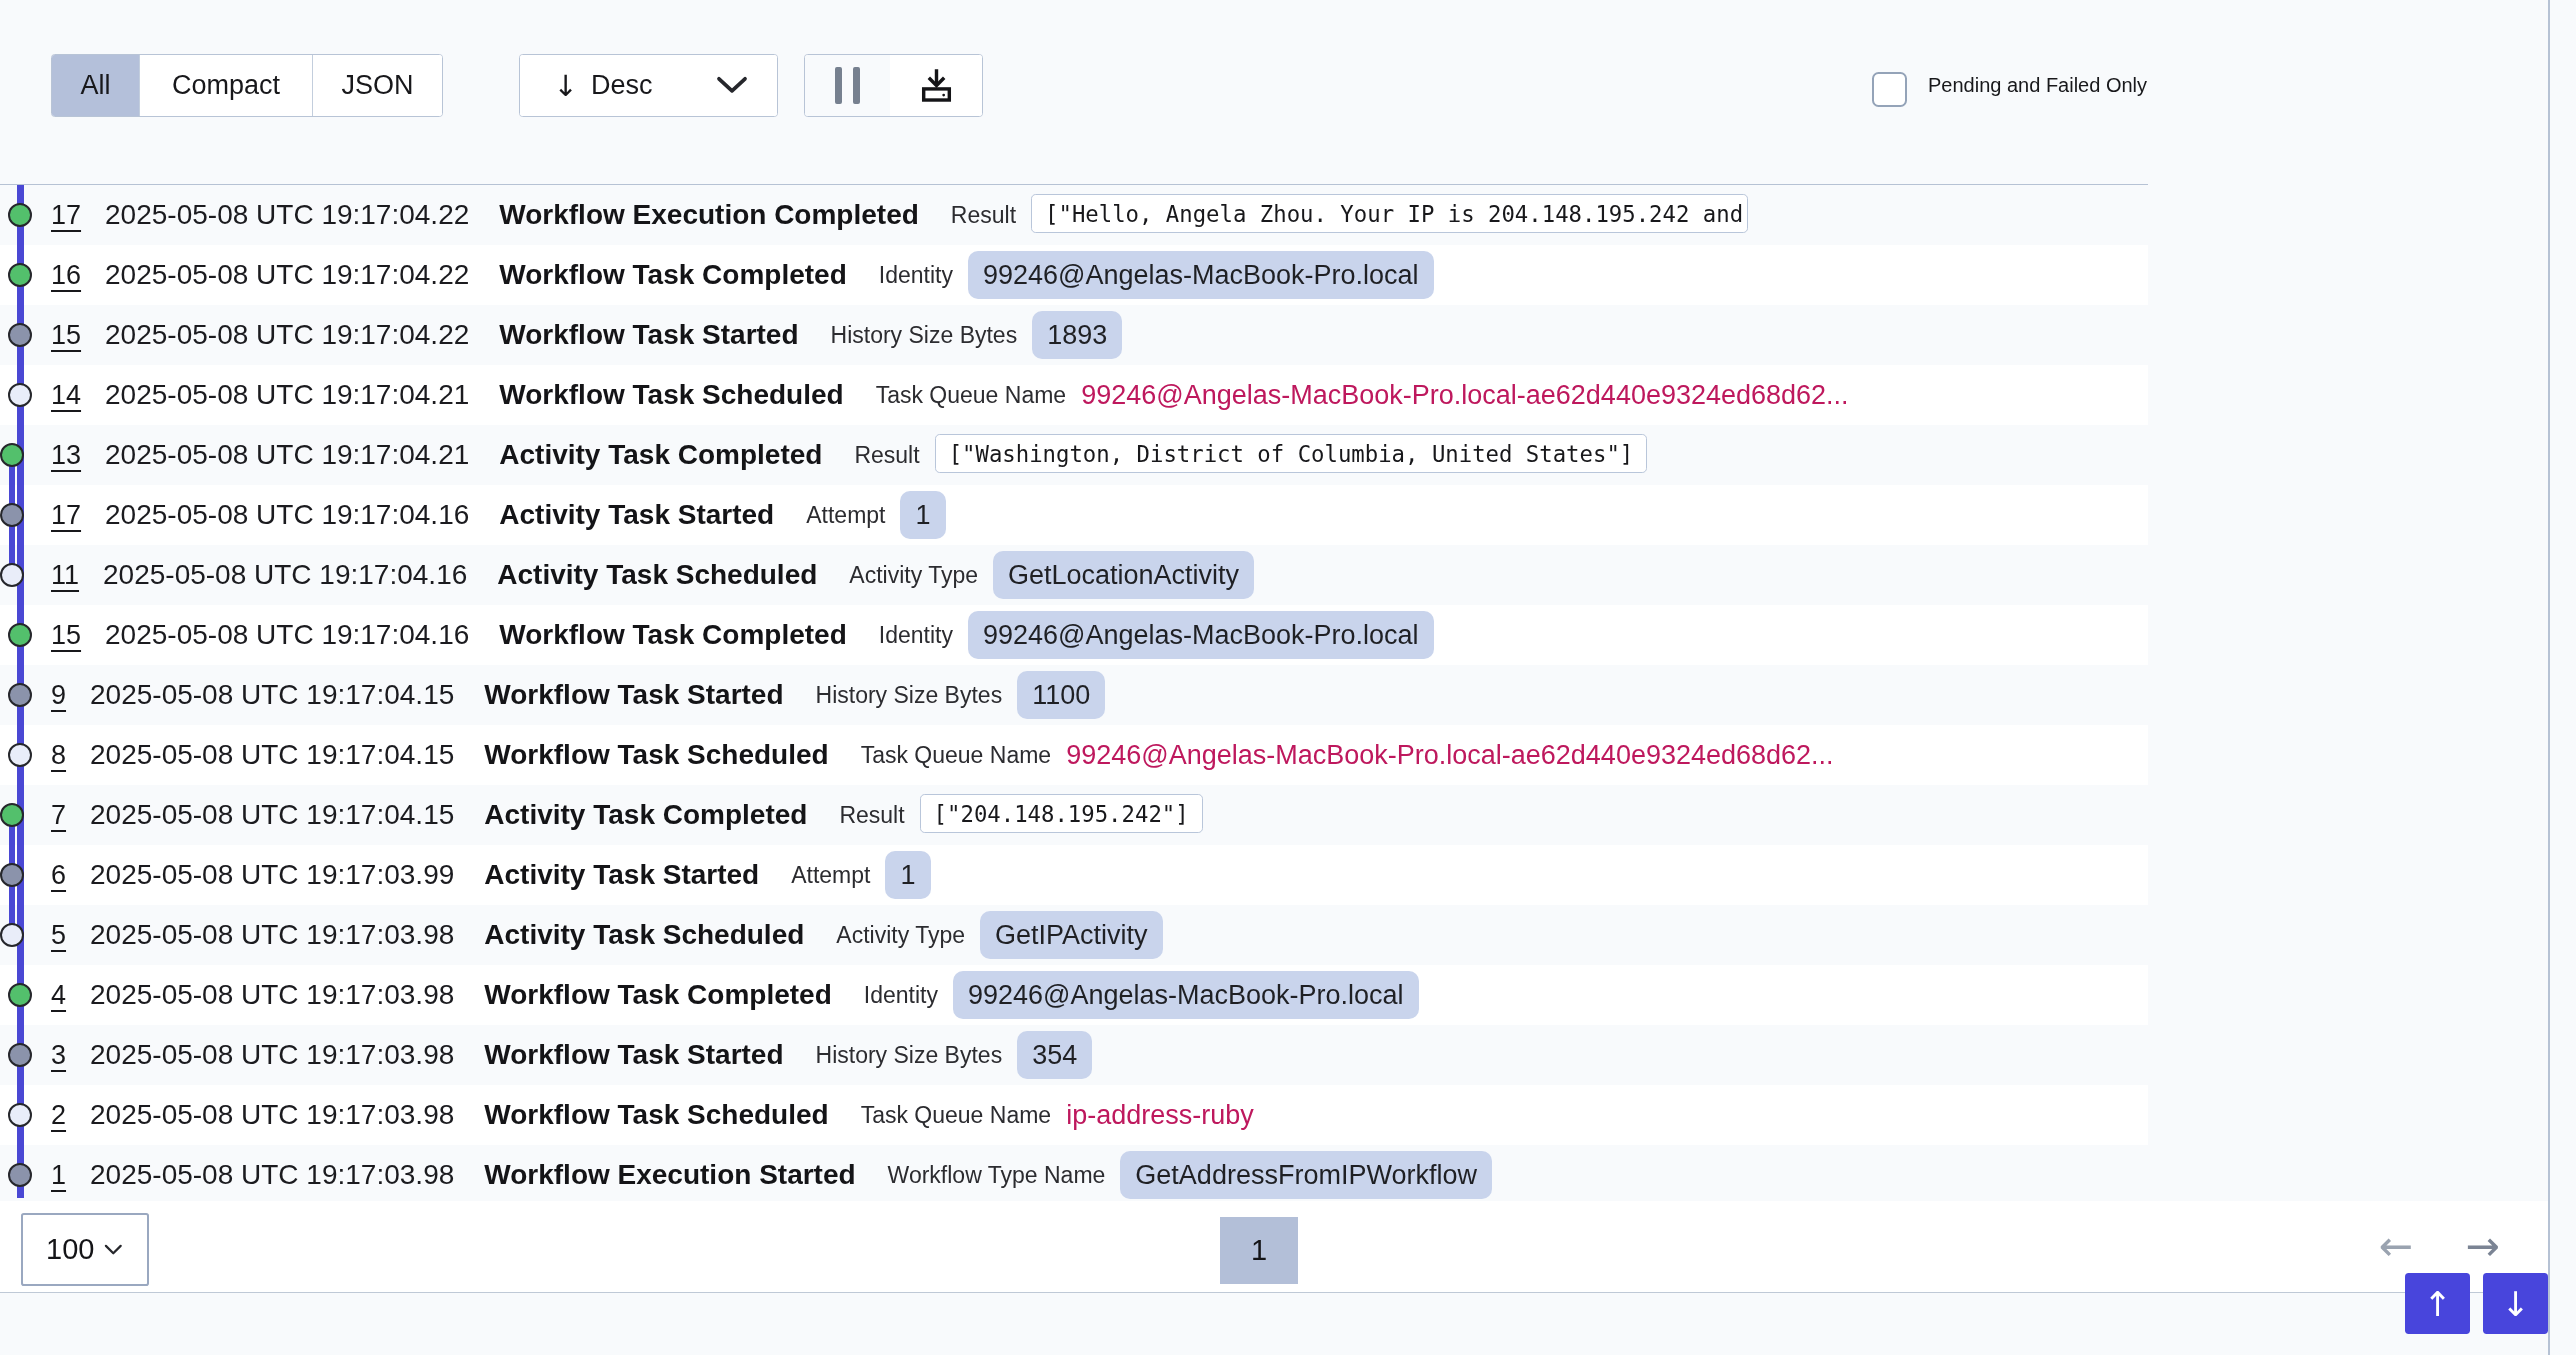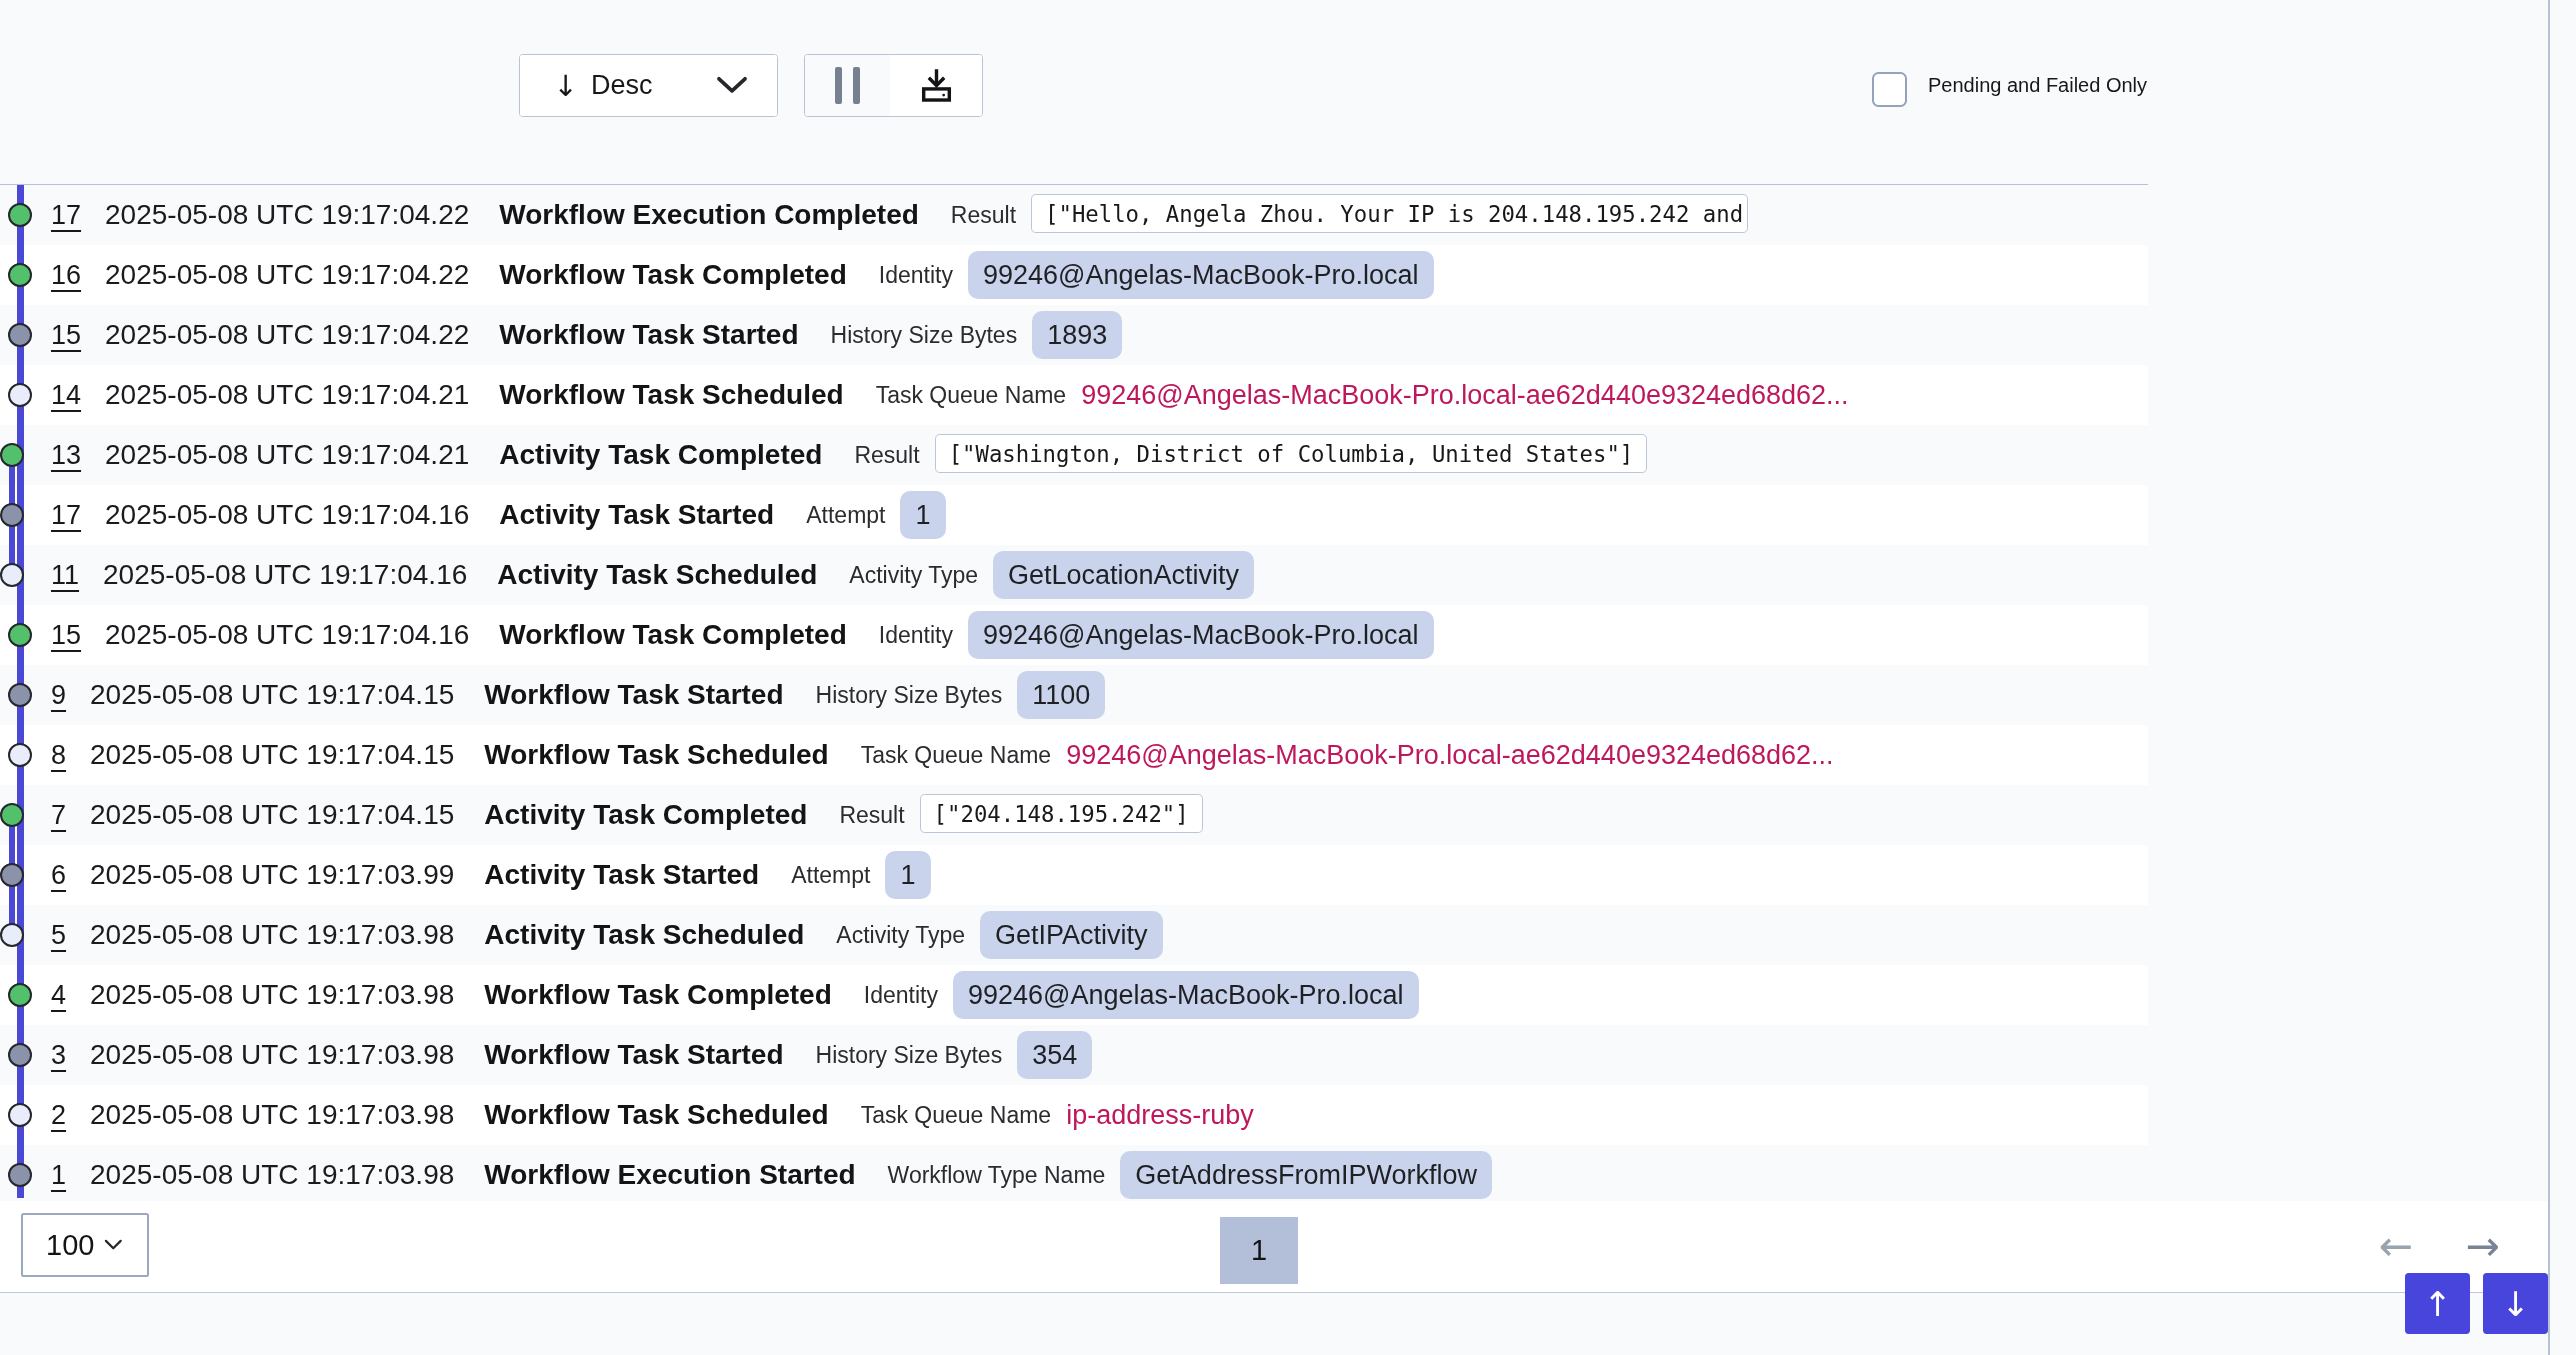--- a/index.html
+++ b/index.html
@@ -46,41 +46,46 @@
   .tl-span { position:absolute; left:9.3px; width:5.6px; background:#4a48d4; z-index:1; pointer-events:none; }
   .marker { position:absolute; top:17.7px; width:24px; height:24px; border:2.8px solid #26272c; border-radius:50%; z-index:2; pointer-events:none; }
   .lane-main { left:8.4px; }
   .lane-offset { left:0px; }
   .m-completed { background:#53c06c; }
   .m-started { background:#8b93ab; }
   .m-scheduled { background:#e9edf9; }
 
   
   .pagebar { position:absolute; left:0; top:1201px; width:2548px; height:92px; background:#fff; border-bottom:1.9px solid #bfc9d6; }
-  .psize { position:absolute; left:20.5px; top:12px; width:128px; height:64px; border:2.8px solid #9aa8c0; border-radius:2.8px; background:#fff; display:flex; align-items:center; justify-content:center; gap:10px; font-size:29px; color:#141417; cursor:pointer; }
+  .psize { position:absolute; left:20.5px; top:12px; width:128px; height:73px; border:2.8px solid #9aa8c0; border-radius:2.8px; background:#fff; display:flex; align-items:center; justify-content:center; gap:10px; font-size:29px; color:#141417; cursor:pointer; }
   .pnum { position:absolute; left:1220px; top:16px; width:78px; height:67px; background:#b3bfd8; display:flex; align-items:center; justify-content:center; font-size:29px; color:#141417; cursor:pointer; }
   .pprev,.pnext { position:absolute; top:17px; width:56px; height:56px; border:none; background:transparent; font-family:"DejaVu Sans",sans-serif; font-size:41px; cursor:pointer; }
   .pprev { left:2368px; color:#9aa3b0; }
   .pnext { left:2455px; color:#7b8494; }
 
   .footer { position:absolute; left:0; top:1294px; width:2548px; height:61px; background:#f8fafc; }
   .right-border { position:absolute; left:2548px; top:0; width:1.9px; height:1355px; background:#b6c2d4; }
 
   .scrollbtn { position:absolute; width:65px; height:61px; background:#4845dc; border:none; border-radius:3.7px; color:#fff; font-family:"DejaVu Sans",sans-serif; font-size:34px; display:flex; align-items:center; justify-content:center; cursor:pointer; z-index:5; }
   .sb-up { left:2405px; top:1273px; }
   .sb-down { left:2483px; top:1273px; }
 
   svg { display:block; }
 </style>
 </head>
 <body>
 
 <div class="app">
 
   <div class="toolbar">
+    <div class="group seg">
+      <button class="b-all">All</button>
+      <button class="b-compact">Compact</button>
+      <button class="b-json">JSON</button>
+    </div>
 
     <div class="group sortgrp">
       <button class="sort-main">
         <span class="arrow-glyph">↓</span>
         <span>Desc</span>
       </button>
       <button class="sort-caret">
         <span>
           <svg width="32" height="18.6" viewBox="0 0 34 20">
               <polyline points="3,3 17,16 31,3" fill="none" stroke="#26272c" stroke-width="4" stroke-linecap="round" stroke-linejoin="round"></polyline>

